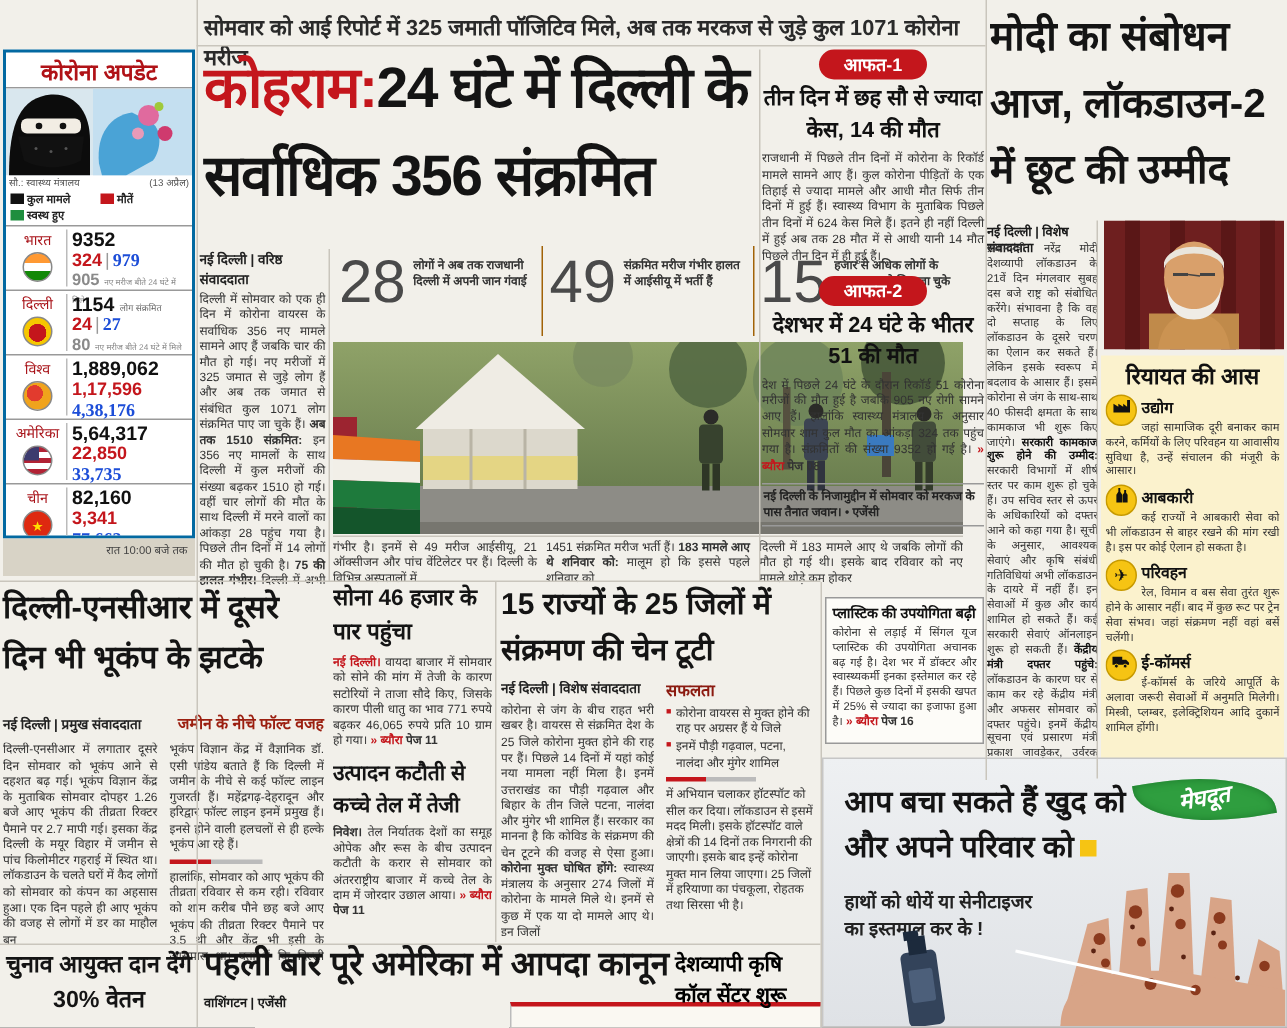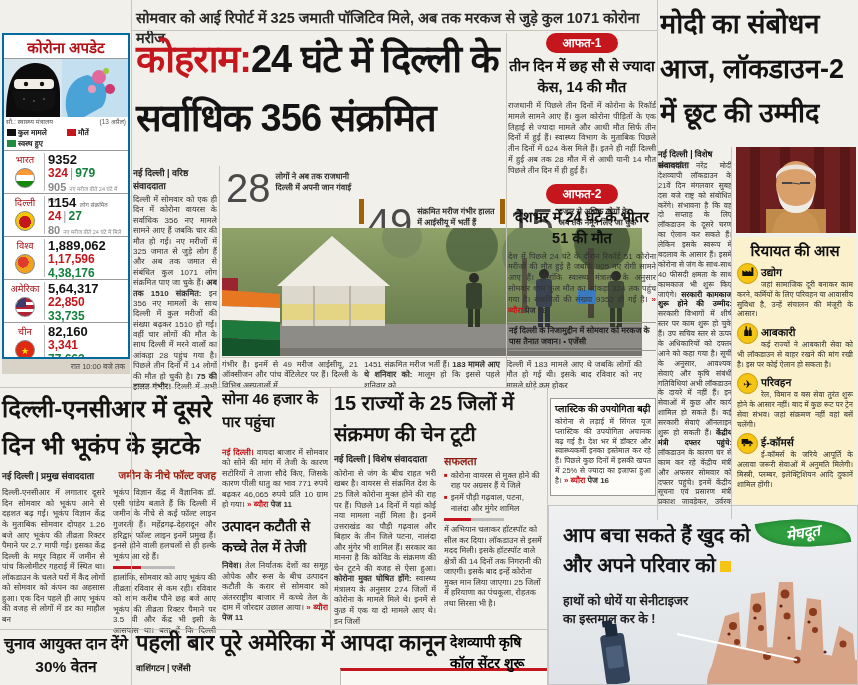--- a/index.html
+++ b/index.html
@@ -28,39 +28,39 @@
   .flag-delhi{background:radial-gradient(circle at 50% 55%,#c4161c 44%,#f6c700 45%);}
   .flag-globe{background:radial-gradient(circle at 40% 40%,#e23b2e 0 35%,#f0a31c 36%);}
   .flag-usa{background:linear-gradient(180deg,#b22234 0 20%,#fff 20% 40%,#b22234 40% 60%,#fff 60% 80%,#b22234 80%);}
   .flag-usa::after{content:"";position:absolute;left:0;top:0;width:10px;height:9px;background:#3c3b6e;}
   .flag-china{background:#de2910;color:#ffde00;font-size:9px;line-height:20px;text-align:center;}
   .cu-nums{flex:1;padding-left:3px;border-left:1px solid #bbb;}
   .cu-total{font-size:13px;font-weight:bold;color:#111;line-height:1.1;}
   .cu-total small{font-size:6px;color:#666;font-weight:normal;}
   .cu-line2{font-size:12px;font-weight:bold;line-height:1.15;}
   .cu-d{color:#c4161c;}
-  .cu-r{color:#15803d;}
+  .cu-r{color:#1d4ed8;font-family:Liberation Serif, serif;}
   .cu-sep{color:#999;font-weight:normal;padding:0 2px;}
   .cu-extra{font-size:11px;font-weight:bold;color:#8a8a8a;line-height:1.1;}
   .cu-extra small{font-size:5.5px;color:#888;font-weight:normal;}
-  .cu-footer{left:2px;top:359px;width:128px;height:15px;background:#d8d3c6;font-size:7.5px;color:#444;text-align:right;line-height:15px;padding-right:5px;box-sizing:border-box;}
+  .cu-footer{left:2px;top:359px;width:128px;height:25px;background:#d8d3c6;font-size:7.5px;color:#444;text-align:right;line-height:15px;padding-right:5px;box-sizing:border-box;}
 
   
   .kicker{left:136px;top:7px;width:524px;font-size:14.5px;font-weight:bold;color:#2a2a2a;}
   .headline{left:136px;top:30px;width:372px;font-size:38px;font-weight:bold;line-height:1.55;letter-spacing:-1px;color:#141414;}
 
   
   .lead-col{left:133px;top:166px;width:84px;height:224px;overflow:hidden;}
   .byline{font-size:9px;font-weight:bold;color:#222;margin-bottom:3px;}
   .body8{font-size:8px;line-height:1.3;color:#333;}
 
   
   .stats-row{left:222px;top:164px;width:420px;height:60px;display:flex;}
   .stat{display:flex;align-items:flex-start;flex:1;padding:2px 4px;}
-  .stat + .stat{border-left:5px solid #a16207;margin-top:35px;}
+  .stat + .stat{border-left:1px solid #a16207;}
   .stat-num{font-size:40px;color:#4a4a4a;line-height:1.1;margin-right:5px;}
   .stat-label{font-size:8px;font-weight:bold;color:#333;line-height:1.35;padding-top:6px;}
 
   
   .photo{left:222px;top:228px;width:420px;height:128px;}
   .cont-row{left:222px;top:360px;width:420px;height:32px;display:flex;gap:6px;overflow:hidden;}
   .cont-col{flex:1;font-size:8px;line-height:1.3;color:#333;}
 
   
   .aafat-col{left:508px;top:33px;width:148px;}
@@ -80,38 +80,38 @@
   
   .riyayat{left:734px;top:237px;width:122px;height:282px;background:#fbf2cd;padding:3px 3px;box-sizing:border-box;overflow:hidden;}
   .riy-title{font-size:15px;font-weight:bold;text-align:center;color:#111;margin-bottom:2px;}
   .riy-item{margin-bottom:3px;overflow:hidden;}
   .riy-ico{float:left;width:21px;height:21px;border-radius:50%;background:#f6c413;border:1px solid #c79a00;margin:1px 3px 1px 0;text-align:center;line-height:21px;font-size:11px;color:#111;box-sizing:border-box;}
   .riy-name{font-size:10.5px;font-weight:bold;color:#111;}
   .riy-text{font-size:7.5px;line-height:1.3;color:#333;text-align:justify;}
 
   
   .quake{left:2px;top:390px;width:214px;}
-  .quake-h{font-size:24px;font-weight:bold;line-height:1.55;color:#141414;margin-bottom:4px;}
+  .quake-h{font-size:21px;font-weight:bold;line-height:1.55;color:#141414;margin-bottom:20px;}
   .quake-meta{display:flex;justify-content:space-between;align-items:baseline;margin-bottom:3px;}
   .quake-sub{font-size:10.5px;font-weight:bold;color:#9b1f10;}
   .quake-cols{display:flex;gap:8px;}
   .quake-col{flex:1;font-size:8px;line-height:1.32;color:#333;height:148px;overflow:hidden;}
   .red-divider{width:60%;height:3px;background:linear-gradient(90deg,#c4161c 0 45%,#bbb 45%);margin:4px 0;}
 
   
   .election{left:2px;top:632px;width:128px;font-size:15.5px;font-weight:bold;line-height:1.5;color:#141414;text-align:center;}
   .america{left:136px;top:628px;width:312px;}
   .america-h{font-size:22px;font-weight:bold;color:#141414;line-height:1.4;}
   .america-by{font-size:8.5px;font-weight:bold;margin-top:3px;}
   .america-box{left:340px;top:668px;width:206px;height:17px;border-top:3px solid #c4161c;background:#faf8f2;border-left:1px solid #bbb;border-right:1px solid #bbb;}
   .agri{left:450px;top:632px;width:96px;font-size:14px;font-weight:bold;line-height:1.5;color:#000000;}
 
   
   .gold-col{left:222px;top:388px;width:106px;height:240px;overflow:hidden;}
-  .h15{font-size:15px;font-weight:bold;line-height:1.5;color:#141414;margin-bottom:15px;}
+  .h15{font-size:15px;font-weight:bold;line-height:1.5;color:#141414;margin-bottom:4px;}
   .h14{font-size:14px;font-weight:bold;line-height:1.5;color:#141414;margin:6px 0 3px;}
   .dateline{font-weight:bold;color:#c4161c;}
 
   
   .chain-col{left:334px;top:388px;width:212px;}
   .chain-h{font-size:20px;font-weight:bold;line-height:1.55;color:#141414;margin-bottom:4px;}
   .chain-cols{display:flex;gap:8px;}
   .chain-a{width:102px;font-size:8px;line-height:1.32;color:#333;height:170px;overflow:hidden;}
   .chain-b{width:100px;font-size:8px;line-height:1.32;color:#333;height:170px;overflow:hidden;}
   .succ-title{font-size:11px;font-weight:bold;color:#8b1a10;margin-bottom:2px;}

